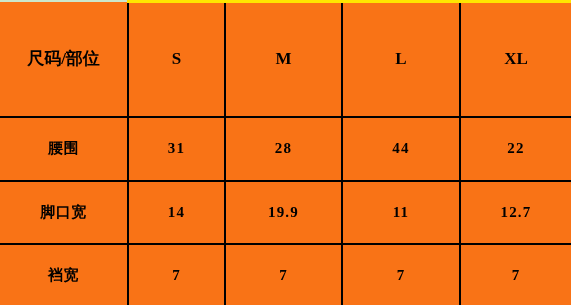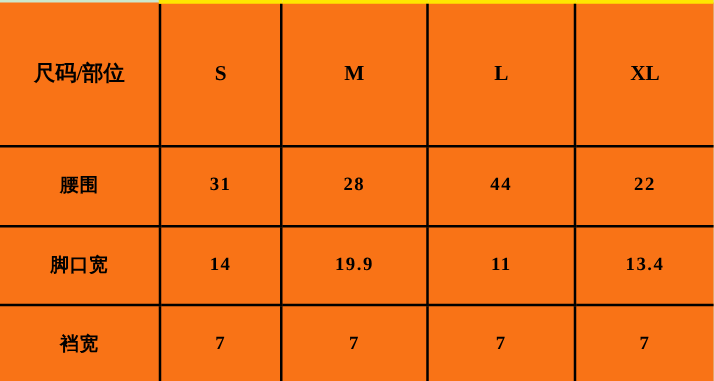--- a/index.html
+++ b/index.html
@@ -95,21 +95,21 @@
 
 
 
 
 
     <tr class="data-row">
       <td class="label-cell">脚口宽</td>
       <td class="num-cell">14</td>
       <td class="num-cell">19.9</td>
       <td class="num-cell">11</td>
-      <td class="num-cell">13.4</td>
+      <td class="num-cell">12.7</td>
     </tr>
 
 
     <tr class="data-row">
       <td class="label-cell">裆宽</td>
       <td class="num-cell">7</td>
       <td class="num-cell">7</td>
       <td class="num-cell">7</td>
       <td class="num-cell">7</td>
     </tr>

